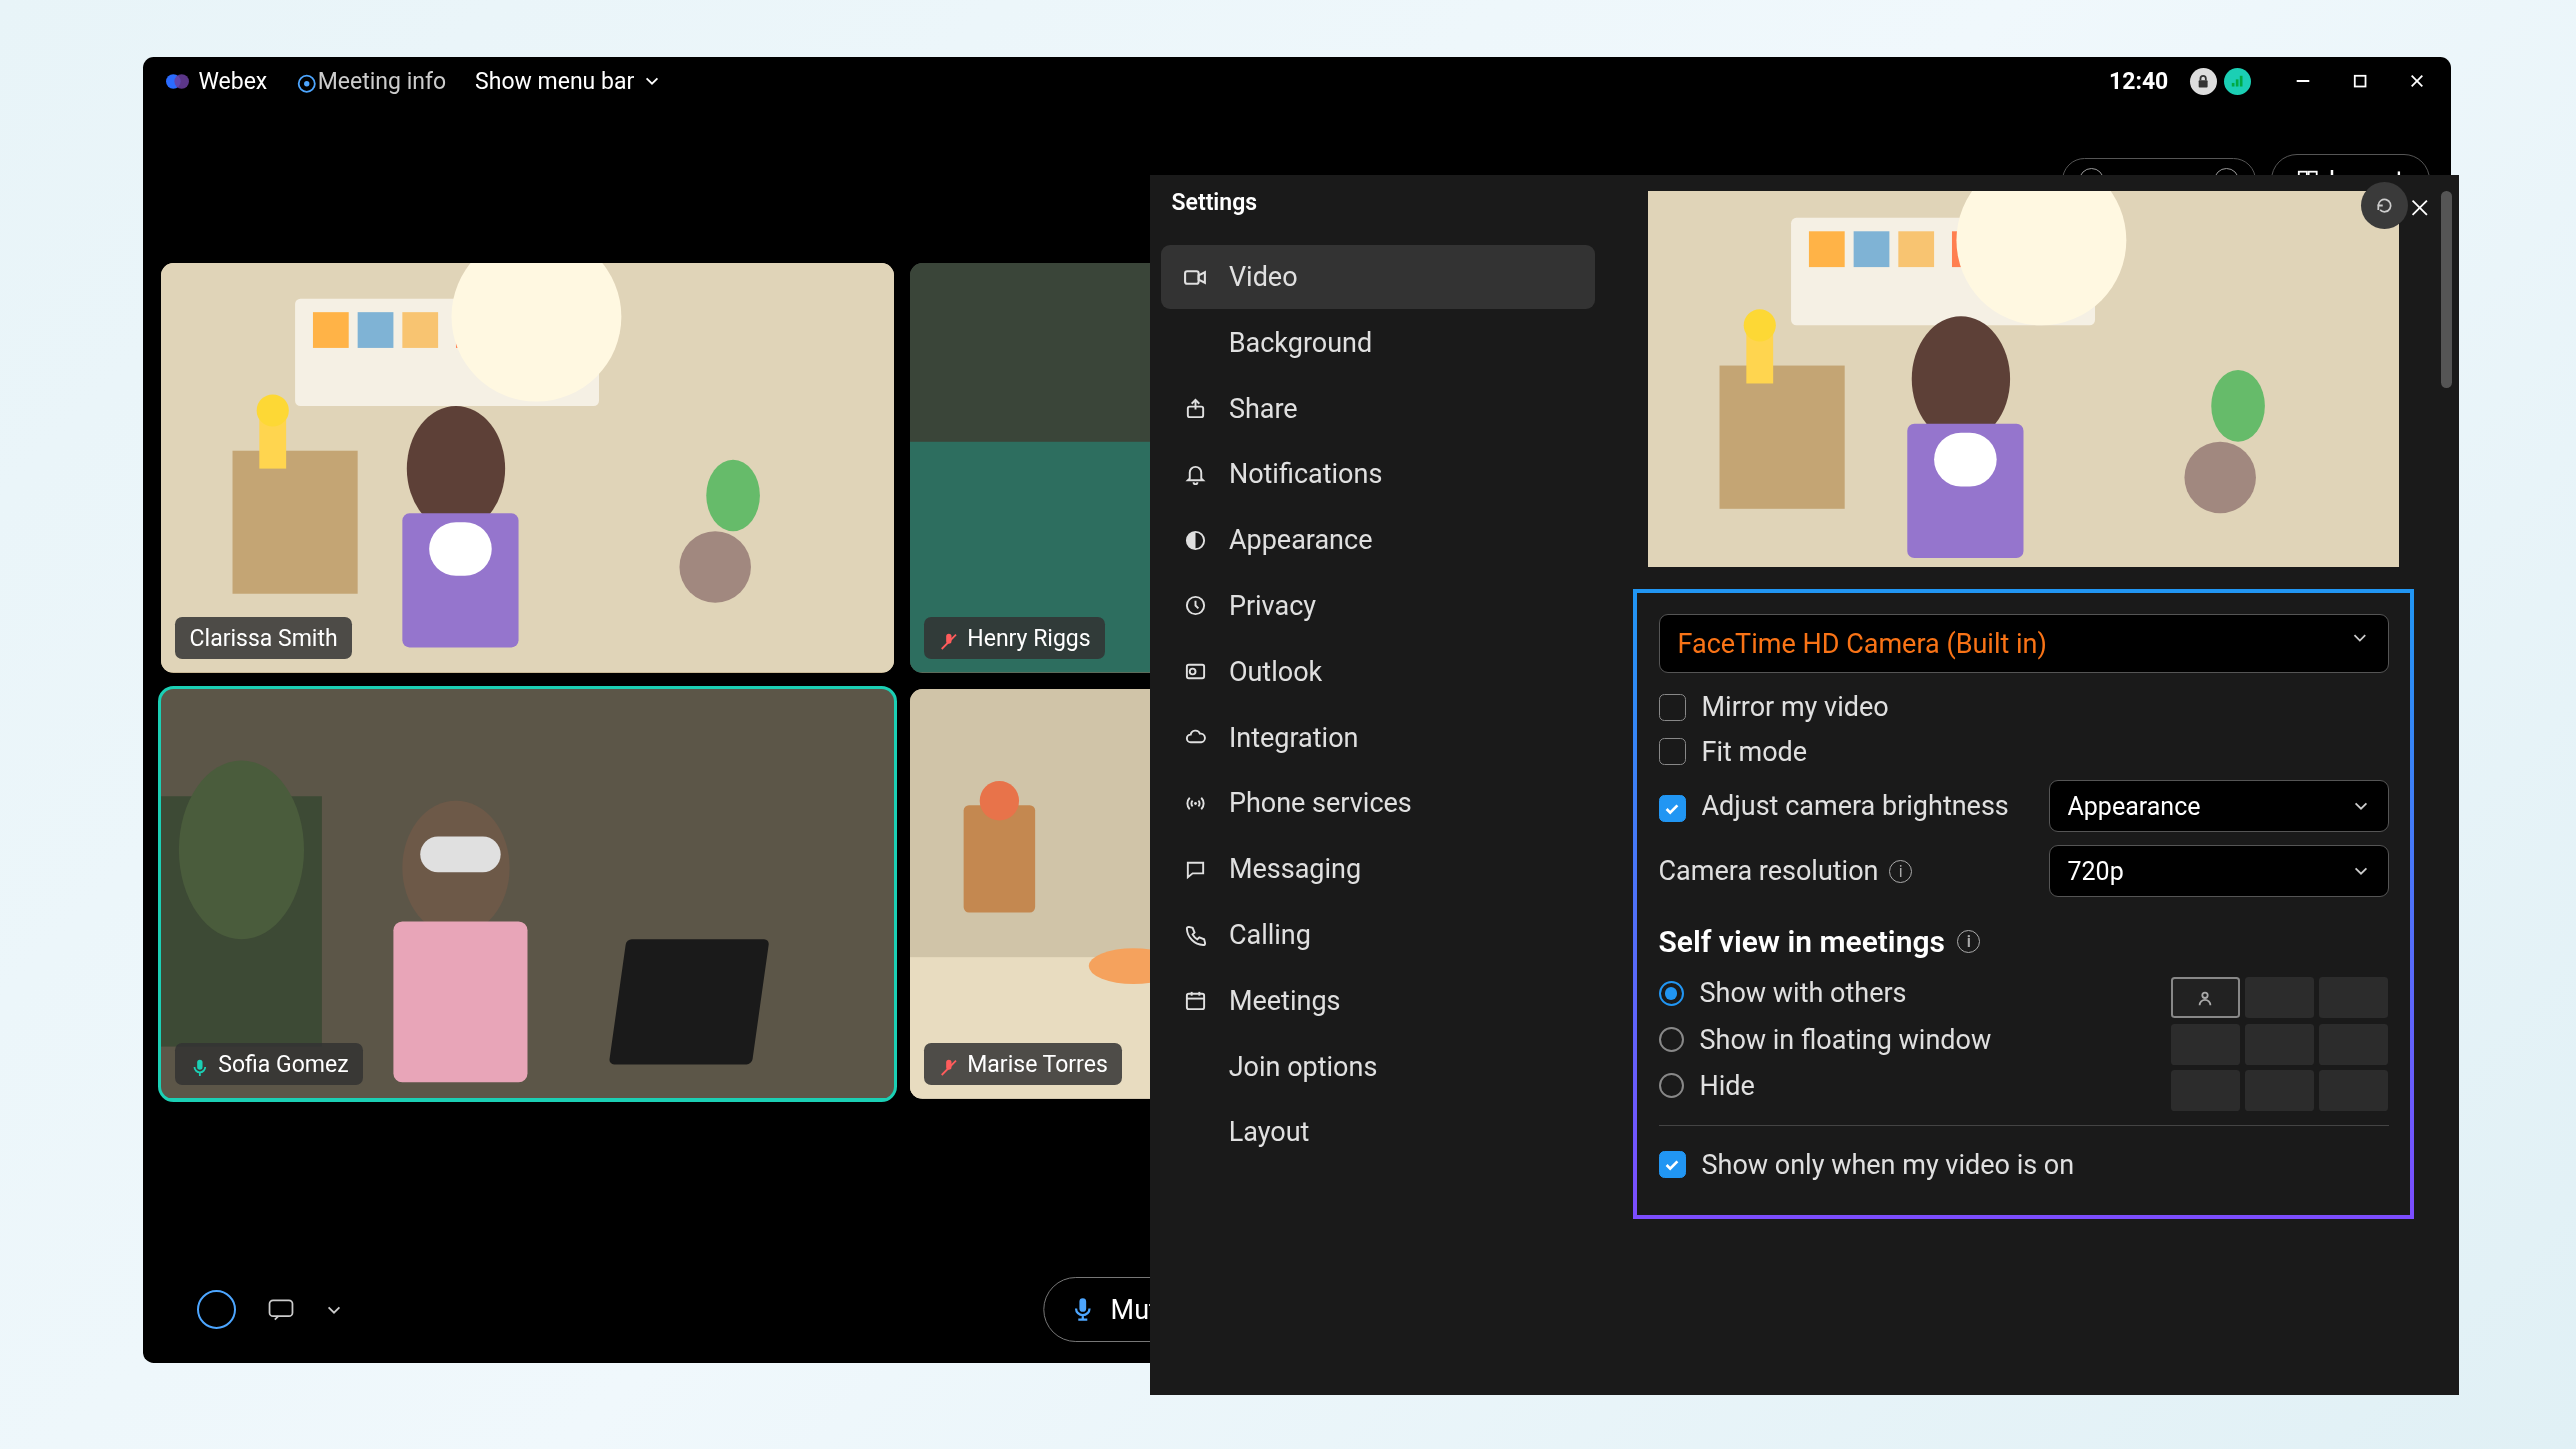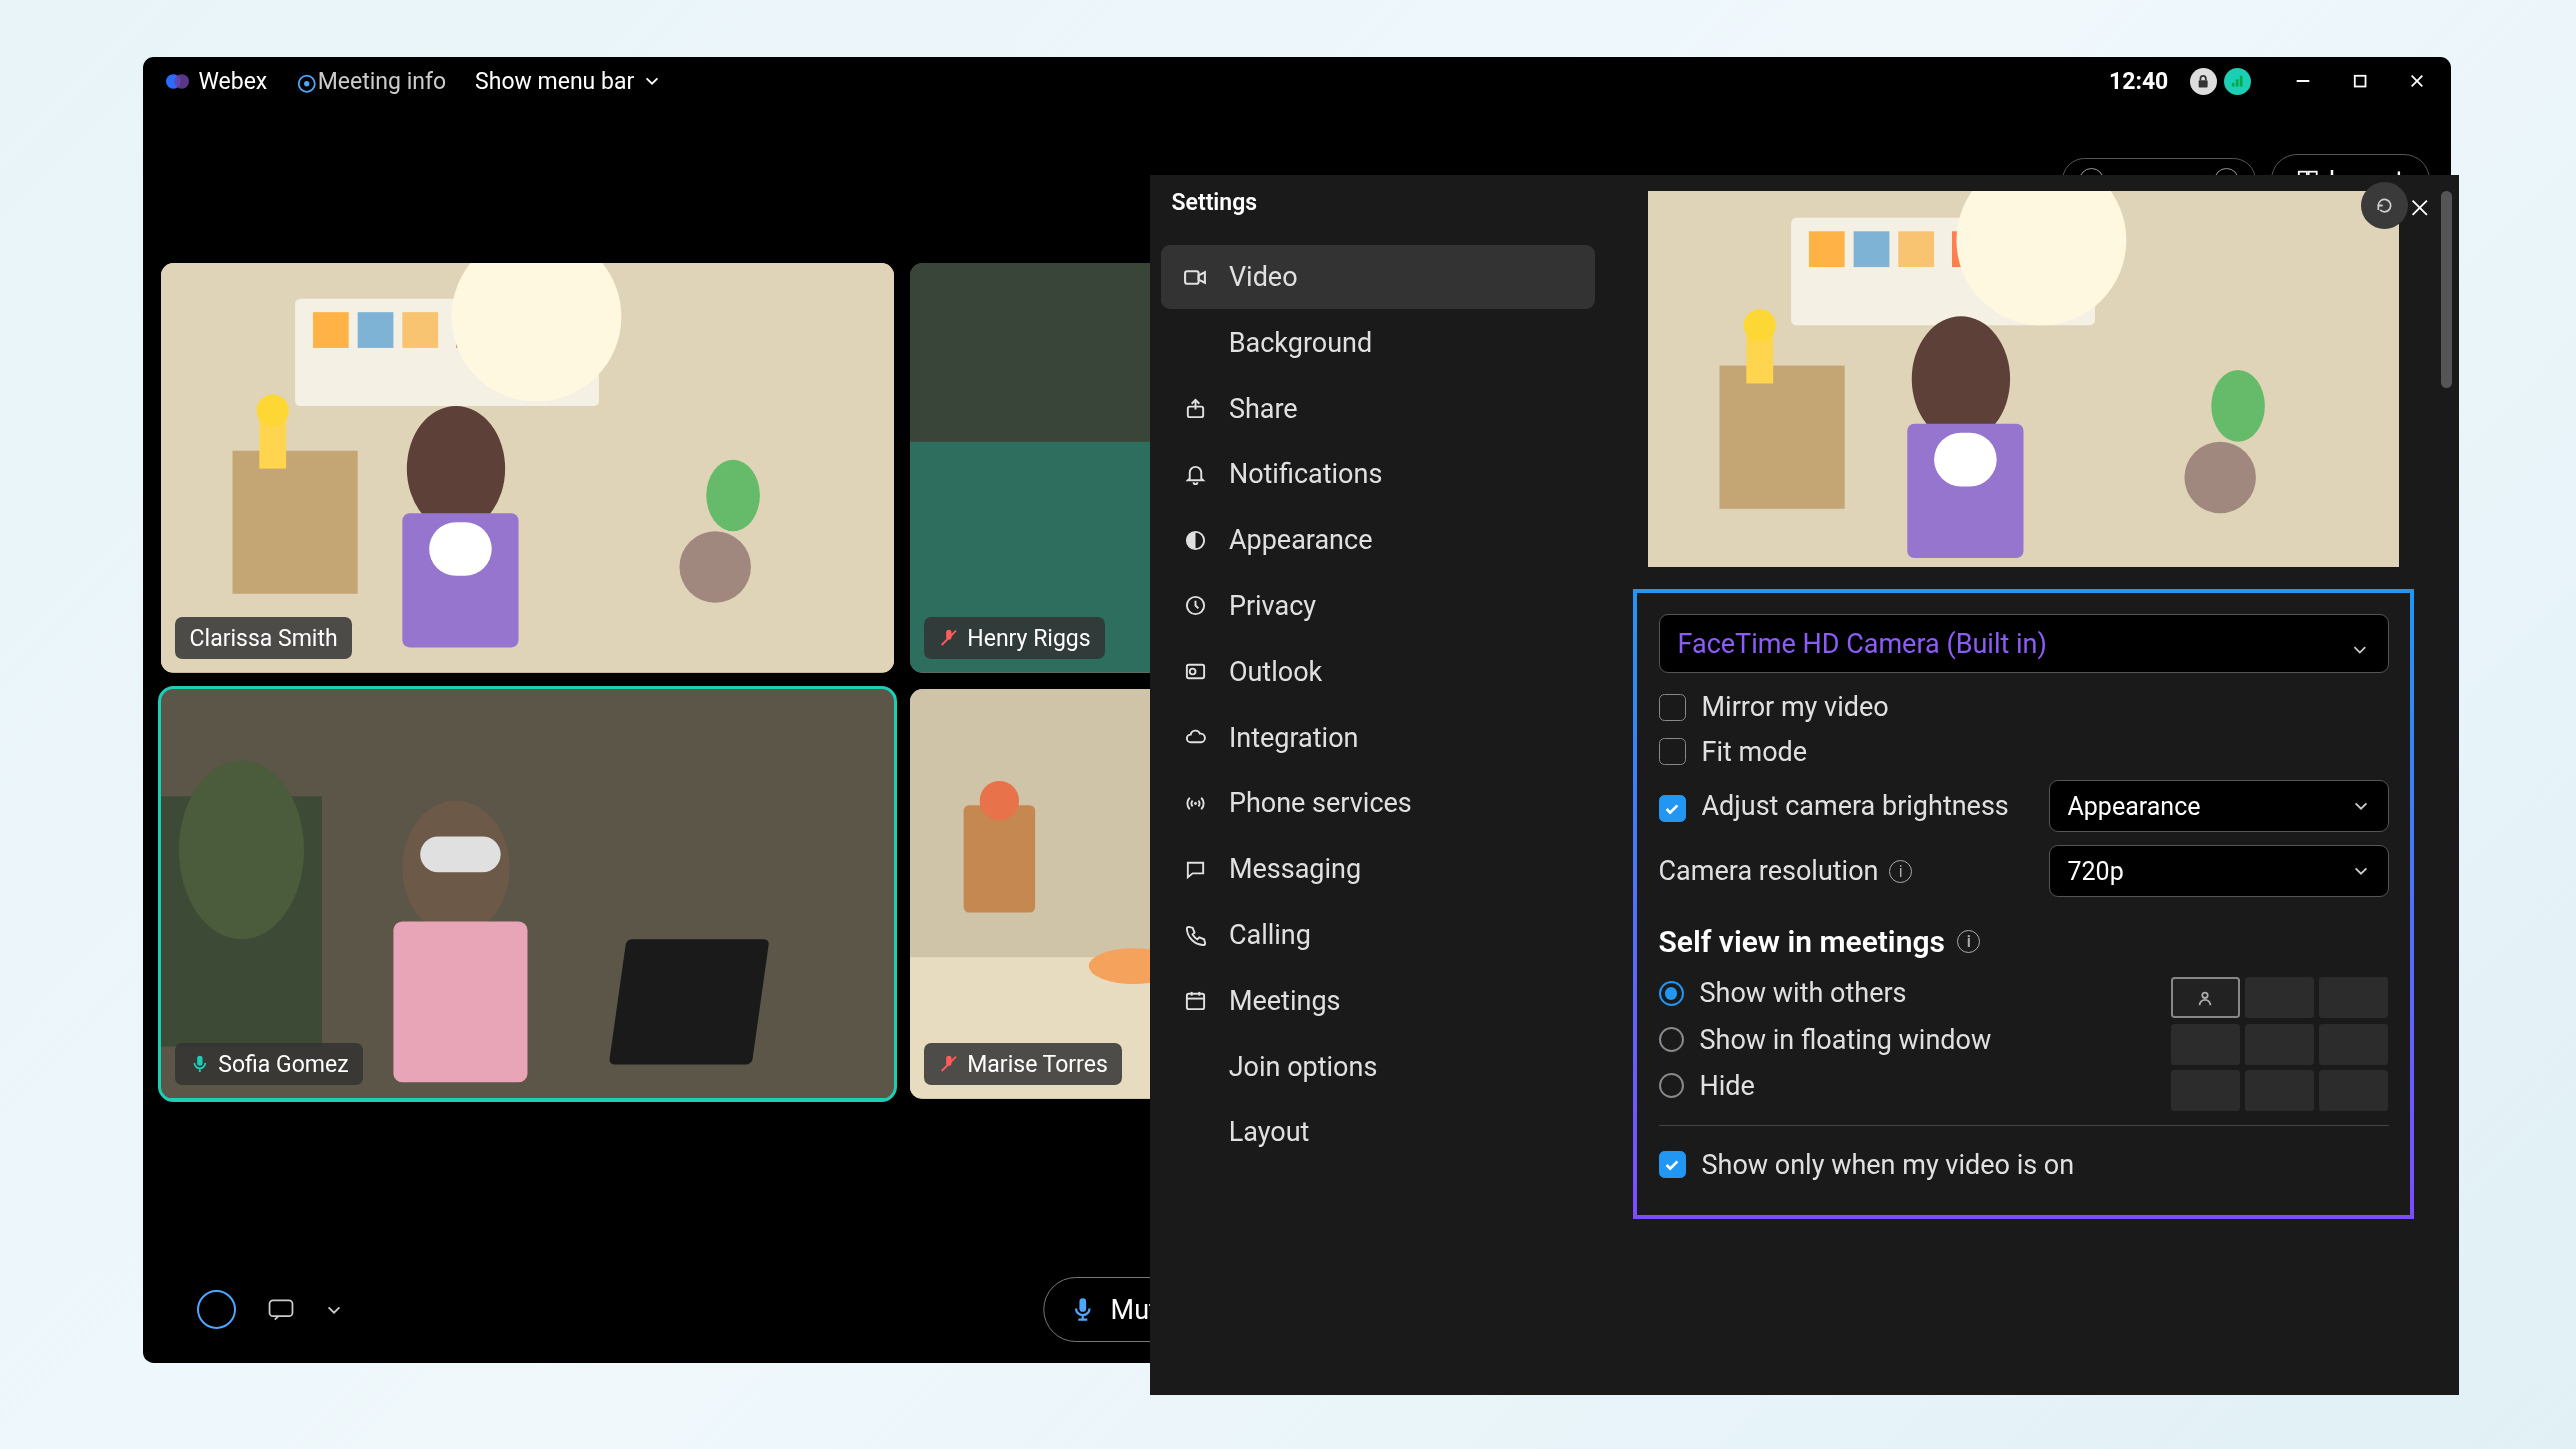--- a/index.html
+++ b/index.html
@@ -27,21 +27,21 @@
 .layout-icon { width: 21.5px; height: 21.5px; }
 
 .video-grid { position: absolute; left: 18px; top: 206px; display: grid; grid-template-columns: 1fr 1fr; gap: 16px; }
 .video-tile { width: 733px; height: 410px; border-radius: 12.5px; position: relative; overflow: hidden; background: #333; }
 .video-tile.active { outline: 5.4px solid #1bcfb4; outline-offset: -2.7px; }
 .video-bg-1 { background: linear-gradient(180deg, #d4c5a8 0%, #e8dcc4 30%, #c9b896 100%); }
 .video-bg-2 { background: linear-gradient(180deg, #4a5548 0%, #5c6b5a 100%); }
 .video-bg-3 { background: linear-gradient(180deg, #6b6456 0%, #8a8270 100%); }
 .video-bg-4 { background: linear-gradient(180deg, #b8a890 0%, #d4c8b0 100%); }
 .tile-decor { position: absolute; inset: 0; }
-.nametag { position: absolute; left: 14.3px; bottom: 14.3px; background: rgba(50,50,50,0.85); color: #fff; padding: 7.2px 14.3px; border-radius: 7.2px; font-size: 23px; display: flex; align-items: center; gap: 9px; margin-top: 44px; }
+.nametag { position: absolute; left: 14.3px; bottom: 14.3px; background: rgba(50,50,50,0.85); color: #fff; padding: 7.2px 14.3px; border-radius: 7.2px; font-size: 23px; display: flex; align-items: flex-end; gap: 9px; margin-top: 44px; }
 .mic-muted-icon { color: #ff5c5c; }
 .mic-active-icon { color: #1bcfb4; }
 
 .bottom-bar { position: absolute; left: 0; bottom: 0; width: 100%; height: 107px; display: flex; align-items: center; padding: 0 54px; }
 .bottom-left { display: flex; align-items: center; gap: 25px; }
 .mood-btn { width: 39px; height: 39px; border: 2.7px solid #4da6ff; border-radius: 50%; }
 .chat-btn { width: 39px; height: 39px; display: flex; align-items: center; justify-content: center; color: #ccc; }
 .chevron-small { color: #ccc; }
 .bottom-center { position: absolute; left: 50%; transform: translateX(-50%); display: flex; gap: 16px; }
 .control-pill { border: 1.8px solid #777; border-radius: 36px; padding: 14.3px 25px; display: flex; align-items: center; gap: 14.3px; color: #fff; font-size: 27px; cursor: pointer; }
@@ -58,21 +58,21 @@
 .sidebar-item.sub { padding-left: 68px; }
 .sidebar-icon { width: 27px; height: 27px; display: flex; align-items: center; justify-content: center; flex-shrink: 0; }
 
 .settings-content { flex: 1; padding: 16px 45px 27px 27px; overflow-y: auto; position: relative; }
 .preview-video { width: 751px; height: 376px; border-radius: 9px; background: linear-gradient(180deg, #d4c5a8 0%, #e8dcc4 30%, #c9b896 100%); position: relative; margin: 0 auto 21.5px; }
 .preview-self-btn { position: absolute; right: -9px; top: -9px; width: 47px; height: 47px; background: #3a3a3a; border-radius: 50%; display:flex; align-items:center; justify-content:center; }
 .preview-scrollbar { position: absolute; right: 7.2px; top: 16px; width: 10.7px; height: 197px; background: #555; border-radius: 5.4px; }
 
 .highlight-box { border: 4.5px solid; border-image: linear-gradient(180deg, #2196f3, #7c4dff) 1; border-radius: 12.5px; padding: 21.5px; margin-top: 10.7px; }
 
-.select-box { width: 100%; background: #000; border: 1.8px solid #555; border-radius: 9px; padding: 12.5px 18px; color: #8b5cf6; font-size: 27px; display: flex; align-items: flex-end; justify-content: space-between; cursor: pointer; margin-bottom: 18px; }
+.select-box { width: 100%; background: #000; border: 1.8px solid #555; border-radius: 9px; padding: 12.5px 18px; color: #f97316; font-size: 27px; display: flex; align-items: flex-start; justify-content: space-between; cursor: pointer; margin-bottom: 18px; }
 .checkbox-row { display: flex; align-items: center; gap: 16px; color: #e0e0e0; font-size: 27px; margin-bottom: 12.5px; }
 .checkbox { width: 27px; height: 27px; border: 1.8px solid #888; border-radius: 5.4px; flex-shrink: 0; }
 .checkbox.checked { background: #2196f3; border-color: #2196f3; display: flex; align-items: center; justify-content: center; color: #fff; }
 .option-row { display: flex; align-items: center; justify-content: space-between; margin-bottom: 12.5px; gap: 18px; }
 .option-row .checkbox-row { margin-bottom: 0; align-items: flex-end; }
 .option-row .label-text { color: #e0e0e0; font-size: 27px; display: flex; align-items: center; gap: 10.7px; }
 .small-select { width: 340px; background: #000; border: 1.8px solid #555; border-radius: 9px; padding: 10.7px 18px; color: #fff; font-size: 25px; display: flex; align-items: center; justify-content: space-between; cursor: pointer; }
 .info-icon { width: 23px; height: 23px; border: 1.8px solid #aaa; border-radius: 50%; display: flex; align-items: center; justify-content: center; font-size: 16px; color: #aaa; }
 
 .section-title { color: #fff; font-size: 30px; font-weight: 600; margin: 27px 0 18px; display: flex; align-items: center; gap: 12.5px; }

